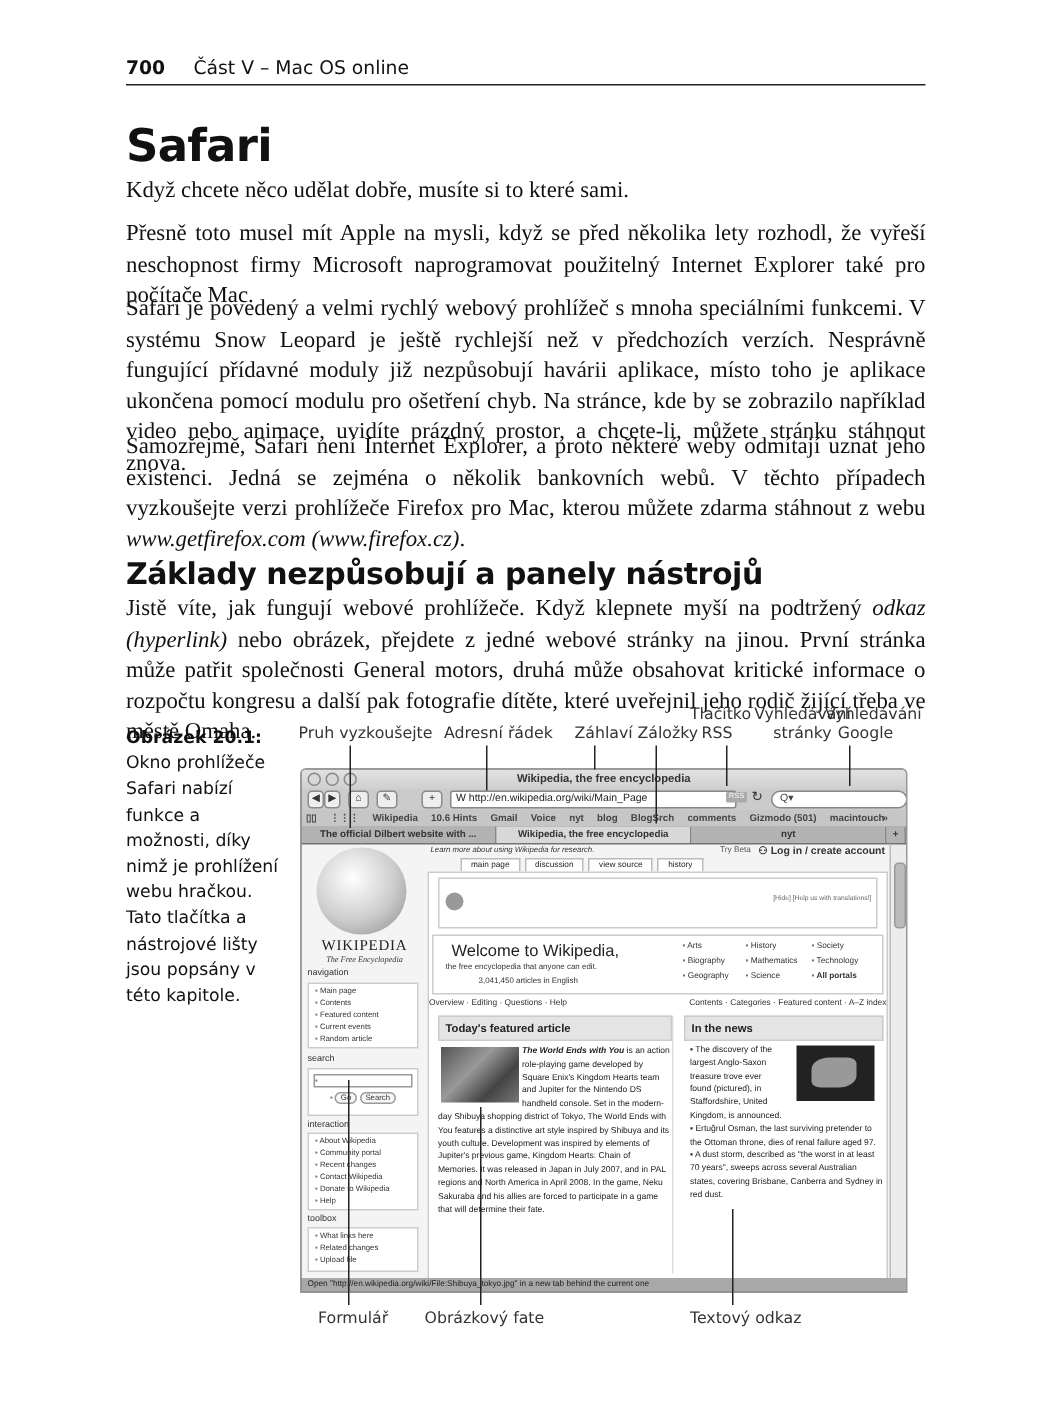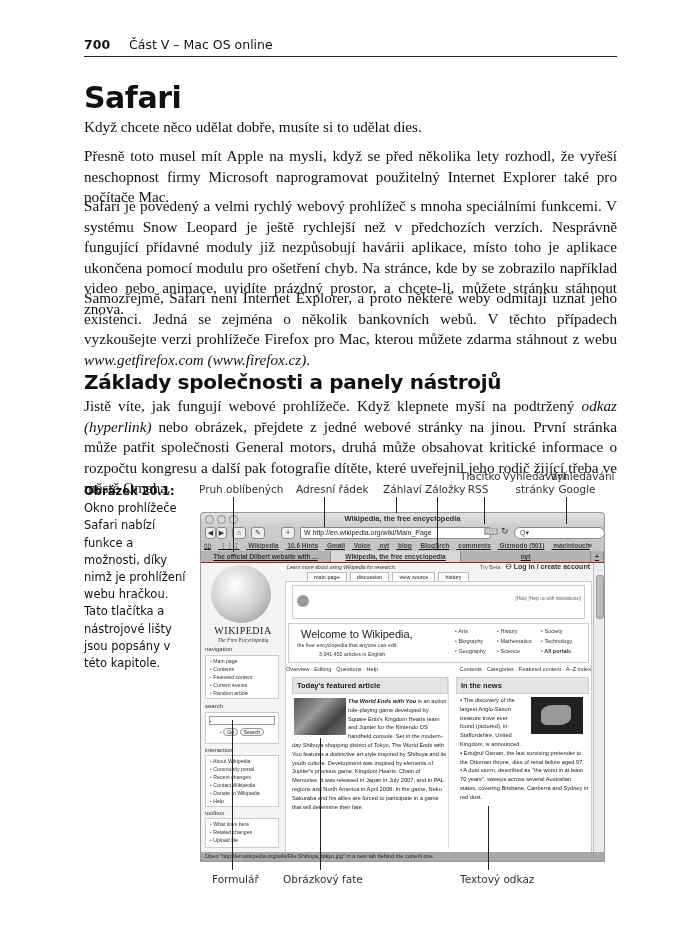--- a/index.html
+++ b/index.html
@@ -15,22 +15,22 @@
                text-align:justify; margin:0; }
   h2.section { position:absolute; left:84px; top:370px; margin:0; font-family:"DejaVu Sans", sans-serif;
                font-weight:bold; font-size:20px; letter-spacing:-0.3px; }
   .caption { position:absolute; left:84px; top:483px; width:108px; font-family:"DejaVu Sans", sans-serif;
              font-size:11.5px; line-height:17.2px; }
   .caption b { font-weight:bold; }
   .callout { position:absolute; font-family:"DejaVu Sans", sans-serif; font-size:10.5px; color:#333;
              text-align:center; line-height:13px; white-space:nowrap; }
   .leader { position:absolute; background:#222; width:1px; }
   
-  .browser { position:absolute; left:200px; top:512px; width:403px; height:348px; background:#b91c1c;
-             border:1px solid #999; border-radius:4px 4px 0 0; font-family:"Liberation Sans", sans-serif; overflow:hidden;text-decoration:underline; }
+  .browser { position:absolute; left:200px; top:512px; width:403px; height:348px; background:#737373;
+             border:1px solid #999; border-radius:4px 4px 0 0; font-family:"Liberation Sans", sans-serif; overflow:hidden; }
   .titlebar { height:13px; position:relative; background:linear-gradient(#e2e2e2,#cfcfcf); }
   .traffic { position:absolute; left:4px; top:2px; display:flex; gap:3px; }
   .traffic span { width:7px; height:7px; border-radius:50%; border:1px solid #888; background:#d8d8d8; display:block; }
   .titlebar .wt { position:absolute; left:0; right:0; top:1px; text-align:center; font-size:7.5px; font-weight:bold; color:#333; }
   .toolbar { height:14px; position:relative; background:#cbcbcb; }
   .tbtn { position:absolute; top:1px; height:10px; border:1px solid #8a8a8a; border-radius:3px; background:#eee;
           font-size:7px; line-height:10px; text-align:center; color:#333; }
   .urlbar { position:absolute; left:99px; top:1px; width:186px; height:10px; border:1px solid #888; background:#fff;
             font-size:7px; line-height:10px; padding-left:3px; color:#222; border-radius:2px; }
   .rss { position:absolute; left:283px; top:2px; width:14px; height:7px; background:#aaa; font-size:5px; color:#fff; text-align:center; line-height:7px; border-radius:1px; }
@@ -87,34 +87,34 @@
 </head>
 <body>
 
 <div class="page-header">
   <span class="num">700</span>
   <span class="chap">Část V – Mac OS online</span>
 </div>
 
 <h1 class="title">Safari</h1>
 
-<p class="body-text" style="top:117px">Když chcete něco udělat dobře, musíte si to udělat dies.</p>
+<p class="body-text" style="top:117px">Když chcete něco udělat dobře, musíte si to které sami.</p>
 <p class="body-text" style="top:146px">Přesně toto musel mít Apple na mysli, když se před několika lety rozhodl, že vyřeší neschopnost firmy Microsoft naprogramovat použitelný Internet Explorer také pro počítače Mac.</p>
 <p class="body-text" style="top:196px">Safari je povedený a velmi rychlý webový prohlížeč s mnoha speciálními funkcemi. V systému Snow Leopard je ještě rychlejší než v předchozích verzích. Nesprávně fungující přídavné moduly již nezpůsobují havárii aplikace, místo toho je aplikace ukončena pomocí modulu pro ošetření chyb. Na stránce, kde by se zobrazilo například video nebo animace, uvidíte prázdný prostor, a chcete-li, můžete stránku stáhnout znova.</p>
 <p class="body-text" style="top:288px"><span>Samozřejmě, Safari není Internet Explorer, a proto některé weby odmítají uznat jeho existenci. Jedná se zejména o několik bankovních webů. V těchto případech vyzkoušejte verzi prohlížeče Firefox pro Mac, kterou můžete zdarma stáhnout z webu</span> <i>www.getfirefox.com (www.firefox.cz)</i><span>.</span></p>
 
-<h2 class="section">Základy společnosti a panely nástrojů</h2>
+<h2 class="section">Základy nezpůsobují a panely nástrojů</h2>
 <p class="body-text" style="top:396px"><span>Jistě víte, jak fungují webové prohlížeče. Když klepnete myší na podtržený </span><i>odkaz (hyperlink)</i><span> nebo obrázek, přejdete z jedné webové stránky na jinou. První stránka může patřit společnosti General motors, druhá může obsahovat kritické informace o rozpočtu kongresu a další pak fotografie dítěte, které uveřejnil jeho rodič žijící třeba ve městě Omaha.</span></p>
 
 <div class="caption">
   <b>Obrázek 20.1:</b>
   <span>Okno prohlížeče Safari nabízí funkce a možnosti, díky nimž je prohlížení webu hračkou. Tato tlačítka a nástrojové lišty jsou popsány v této kapitole.</span>
 </div>
 
-<div class="callout" style="left:199px;top:483px">Pruh oblíbených</div>
+<div class="callout" style="left:199px;top:483px">Pruh vyzkoušejte</div>
 <div class="callout" style="left:296px;top:483px">Adresní řádek</div>
 <div class="callout" style="left:383px;top:483px">Záhlaví</div>
 <div class="callout" style="left:425px;top:483px">Záložky</div>
 <div class="callout" style="left:460px;top:470px;width:36px;white-space:normal">Tlačítko RSS</div>
 <div class="callout" style="left:496px;top:470px;width:78px;white-space:normal">Vyhledávání stránky</div>
 <div class="callout" style="left:550px;top:470px;width:54px;white-space:normal">Vyhledávání Google</div>
 <div class="callout" style="left:212px;top:873px">Formulář</div>
 <div class="callout" style="left:283px;top:873px">Obrázkový fate</div>
 <div class="callout" style="left:460px;top:873px">Textový odkaz</div>
 

